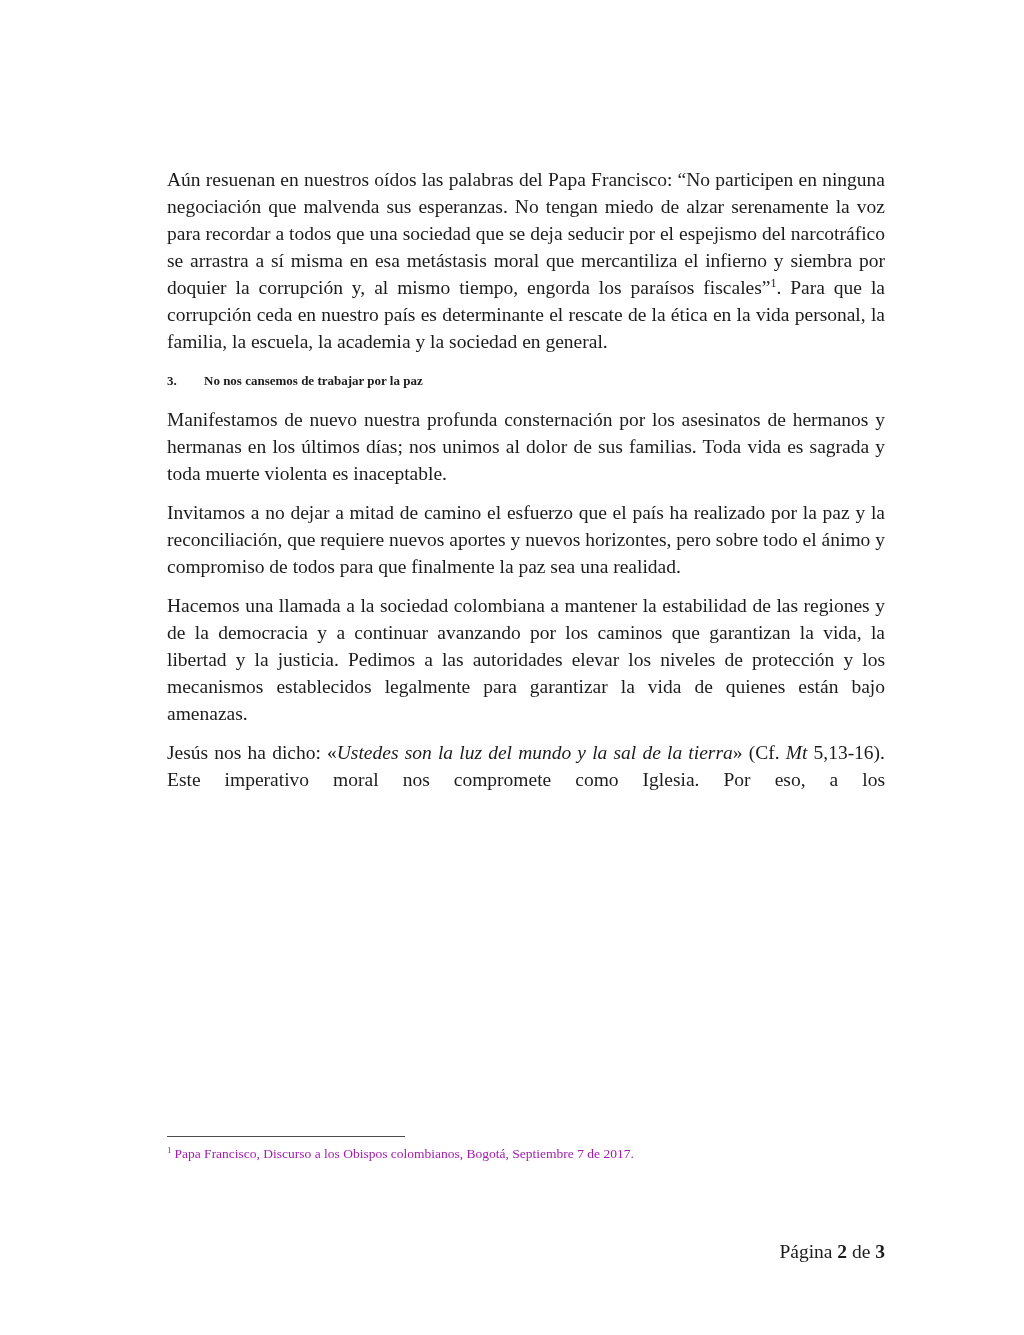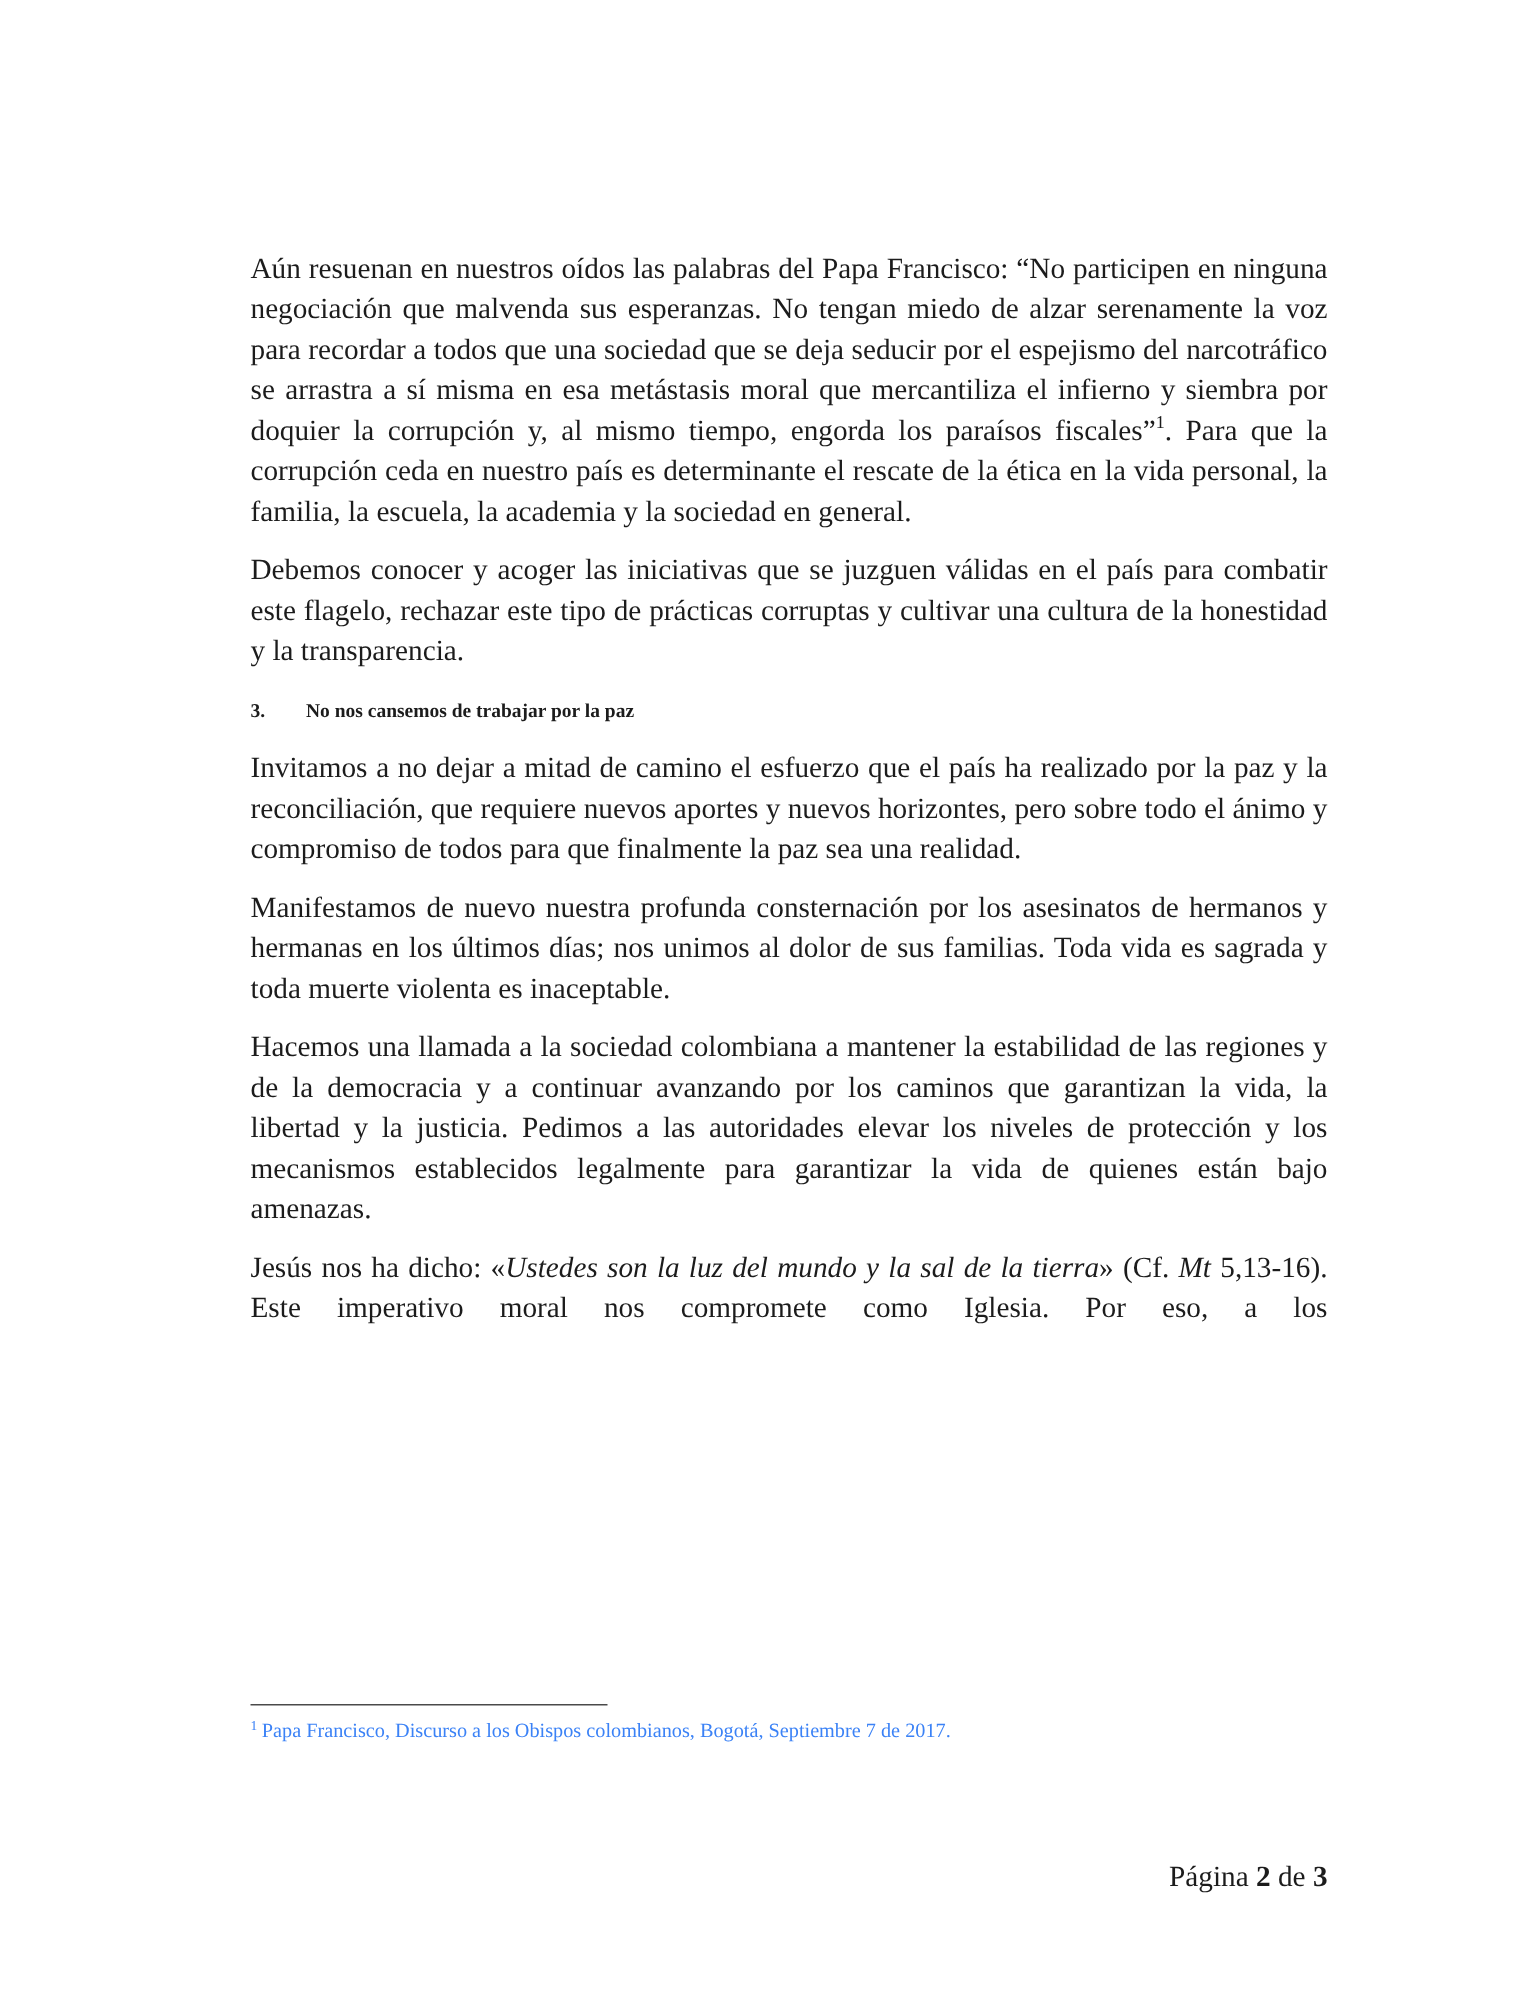--- a/index.html
+++ b/index.html
@@ -55,21 +55,21 @@
     width: 718px;
   }
   .fn-rule {
     width: 238px;
     border-top: 1.5px solid #4a4a4a;
     margin-bottom: 8px;
   }
   .fn-text {
     font-size: 13.5px;
     line-height: 18px;
-    color: #3b82f6;
+    color: #a21caf;
   }
   .fn-text sup { font-size: 9px; margin-right: 3px; }
   .page-footer {
     position: absolute;
     top: 1238px;
     right: 139px;
     font-size: 19.5px;
     line-height: 27px;
     text-align: center;
   }
@@ -77,28 +77,27 @@
 </style>
 </head>
 <body>
 
 <div class="page">
 
   <div class="textblock">
 
     <p><span>Aún resuenan en nuestros oídos las palabras del Papa Francisco: “No participen en ninguna negociación que malvenda sus esperanzas.  No tengan miedo de alzar serenamente la voz para recordar a todos que una sociedad que se deja seducir por el espejismo del narcotráfico se arrastra a sí misma en esa metástasis moral que mercantiliza el infierno y siembra por doquier la corrupción y, al mismo tiempo, engorda los paraísos fiscales”</span><sup>1</sup><span>.  Para que la corrupción ceda en nuestro país es determinante el rescate de la ética en la vida personal, la familia, la escuela, la academia y la sociedad en general.</span></p>
 
-    <p>Debemos conocer y acoger las iniciativas que se juzguen válidas en el país para combatir este flagelo, rechazar este tipo de prácticas corruptas y cultivar una cultura de la honestidad y la transparencia.</p>
 
     <h2><span class="hnum">3.</span><span>No nos cansemos de trabajar por la paz</span></h2>
 
 
+    <p>Manifestamos de nuevo nuestra profunda consternación por los asesinatos de hermanos y hermanas en los últimos días; nos unimos al dolor de sus familias. Toda vida es sagrada y toda muerte violenta es inaceptable.</p>
+
     <p>Invitamos a no dejar a mitad de camino el esfuerzo que el país ha realizado por la paz y la reconciliación, que requiere nuevos aportes y nuevos horizontes, pero sobre todo el ánimo y compromiso de todos para que finalmente la paz sea una realidad.</p>
-
-    <p>Manifestamos de nuevo nuestra profunda consternación por los asesinatos de hermanos y hermanas en los últimos días; nos unimos al dolor de sus familias. Toda vida es sagrada y toda muerte violenta es inaceptable.</p>
 
     <p>Hacemos una llamada a la sociedad colombiana a mantener la estabilidad de las regiones y de la democracia y a continuar avanzando por los caminos que garantizan la vida, la libertad y la justicia.  Pedimos a las autoridades elevar los niveles de protección y los mecanismos establecidos legalmente para garantizar la vida de quienes están bajo amenazas.</p>
 
 
     <p class="fill-last"><span>Jesús nos ha dicho: «</span><span class="italic">Ustedes son la luz del mundo y la sal de la tierra</span><span>» (Cf. </span><span class="italic">Mt</span><span> 5,13-16).  Este imperativo moral nos compromete como Iglesia.  Por eso, a los</span></p>
 
   </div>
 
   <div class="footnote">
     <div class="fn-rule"></div>

